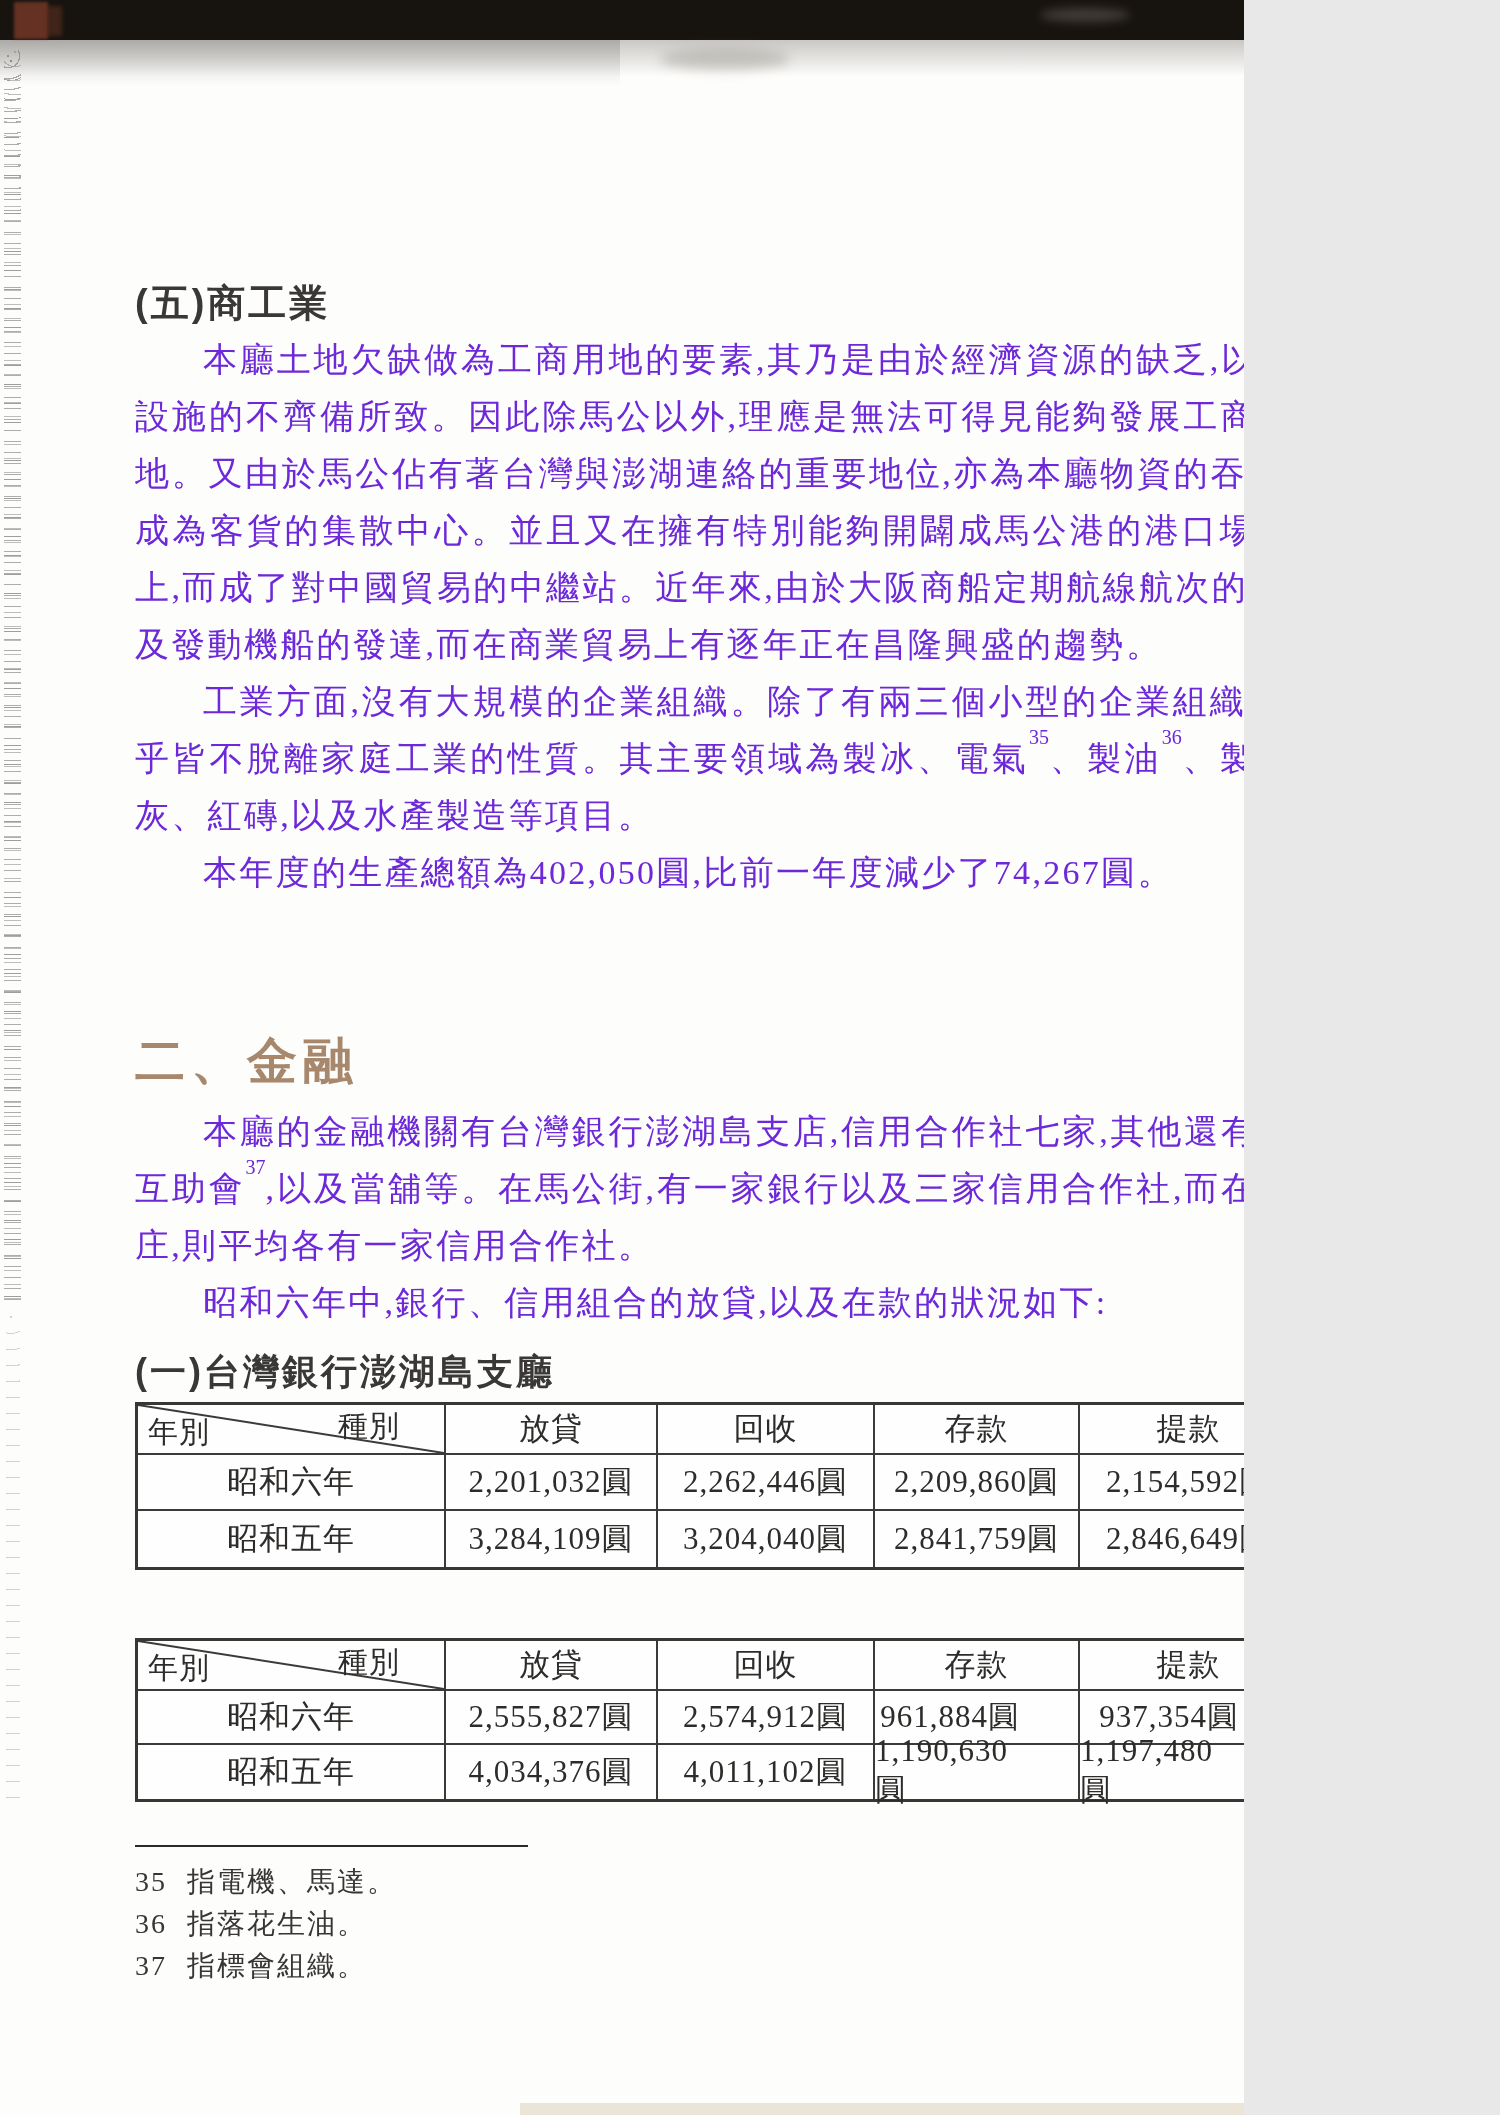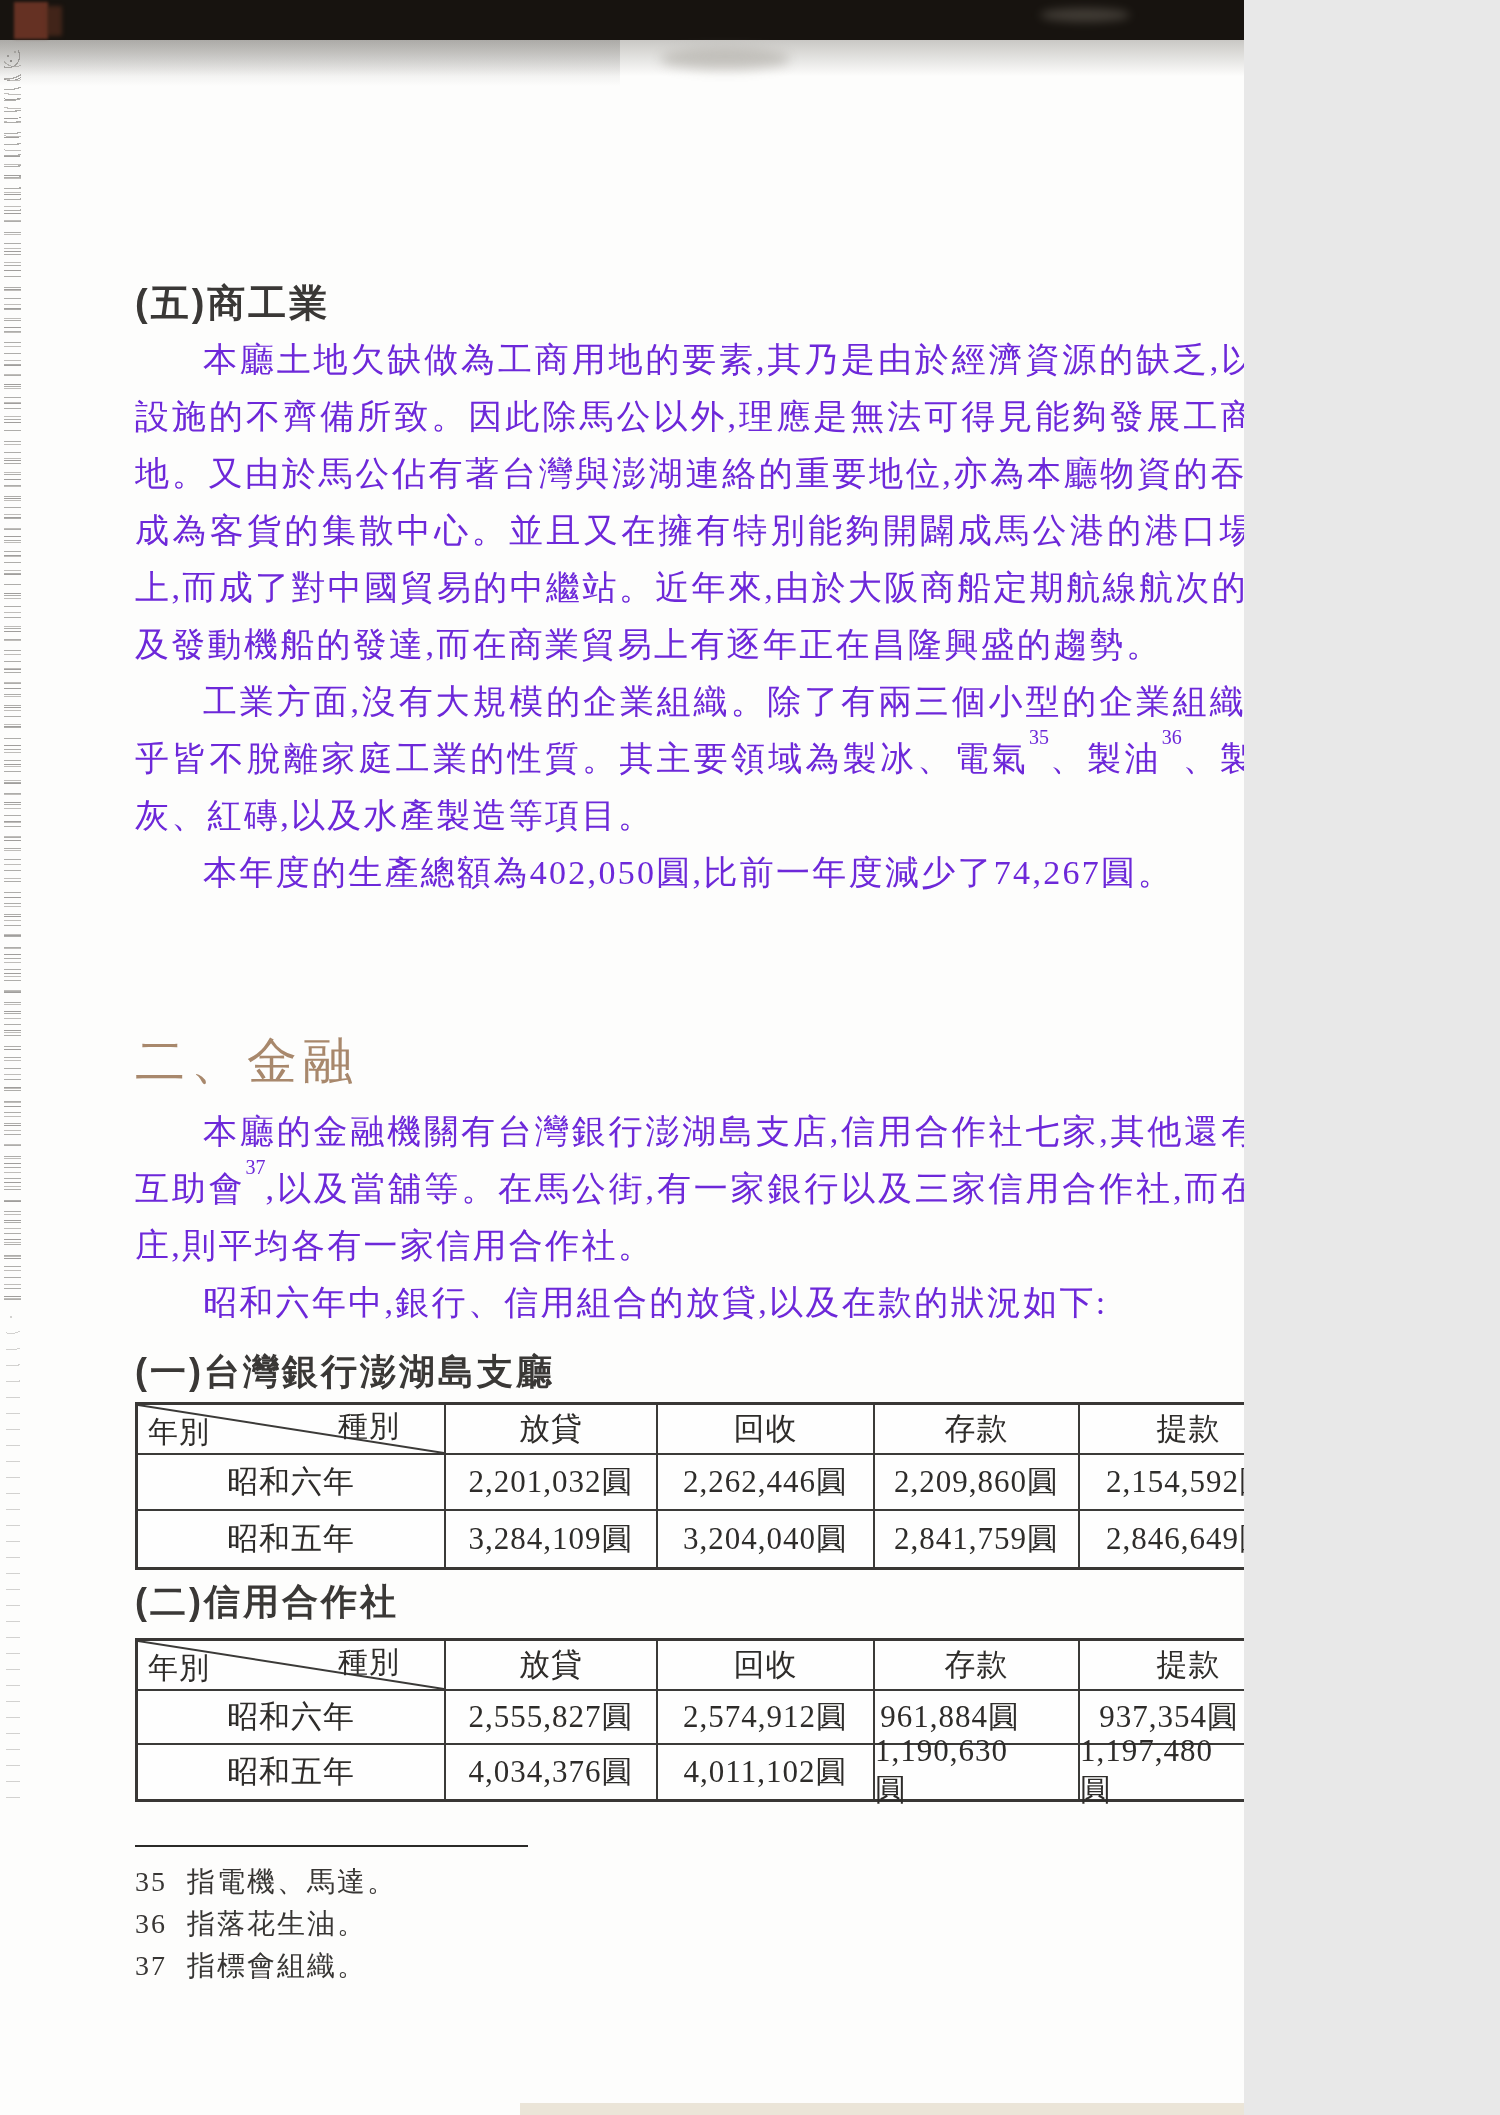--- a/index.html
+++ b/index.html
@@ -36,21 +36,21 @@
     position:absolute; left:135px;
     font-family:"Liberation Sans","DejaVu Sans",sans-serif;
     font-weight:bold; font-size:38px; letter-spacing:3px; color:#3a3836;
   }
   #h-industry { top:278px; }
   #h-table1 { top:1348px; font-size:36px; }
   #h-table2 { top:1578px; font-size:36px; }
   #h-finance {
     position:absolute; left:135px; top:1028px;
     font-family:"Liberation Sans","DejaVu Sans",sans-serif;
-    font-weight:normal; font-size:50px; letter-spacing:6px; color:#a8886c;
+    font-weight:bold; font-size:50px; letter-spacing:6px; color:#a8886c;
   }
   .bodytext { position:absolute; left:135px; width:1233px; text-align:justify;
     font-size:34px; letter-spacing:2.3px; line-height:57px; color:#6d28d9; }
   #sec5-body { top:331px; }
   #fin-body { top:1103px; }
   .bodytext p { margin:0; text-indent:2em; }
   sup.fn { font-size:20px; letter-spacing:0; position:relative; top:-14px; line-height:0; }
 
   
   .tbl { position:absolute; left:135px; width:1171px; background:#fefefe;
@@ -134,21 +134,20 @@
     <div class="c">2,209,860圓</div>
     <div class="c last-col">2,154,592圓</div>
 
     <div class="c last-row">昭和五年</div>
     <div class="c last-row">3,284,109圓</div>
     <div class="c last-row">3,204,040圓</div>
     <div class="c last-row">2,841,759圓</div>
     <div class="c last-row last-col">2,846,649圓</div>
   </div>
 
-  <div id="h-table2" class="h-sub">(二)信用合作社</div>
 
   <div id="table2" class="tbl">
     <div class="c corner">
       <svg viewBox="0 0 100 100" preserveAspectRatio="none">
           <line x1="0" y1="0" x2="100" y2="100" stroke="#3b3a38" stroke-width="2" vector-effect="non-scaling-stroke"></line>
         </svg>
       <span class="ct">種別</span>
       <span class="cb">年別</span>
     </div>
     <div class="c">放貸</div>

